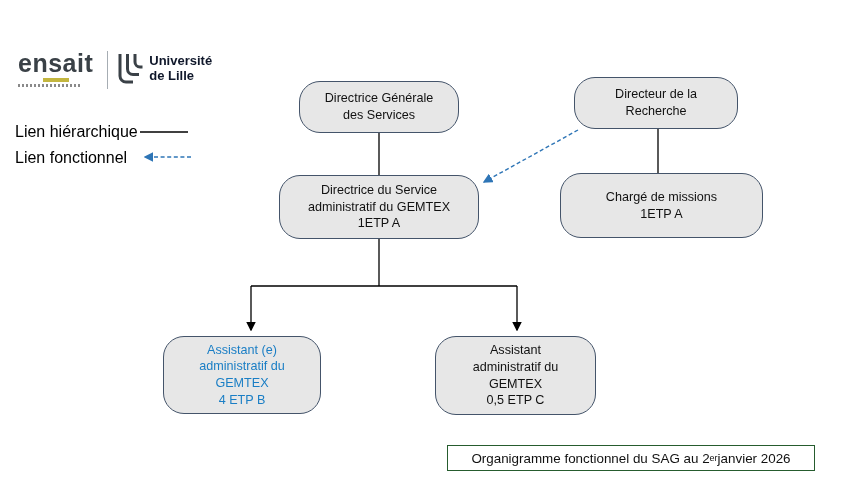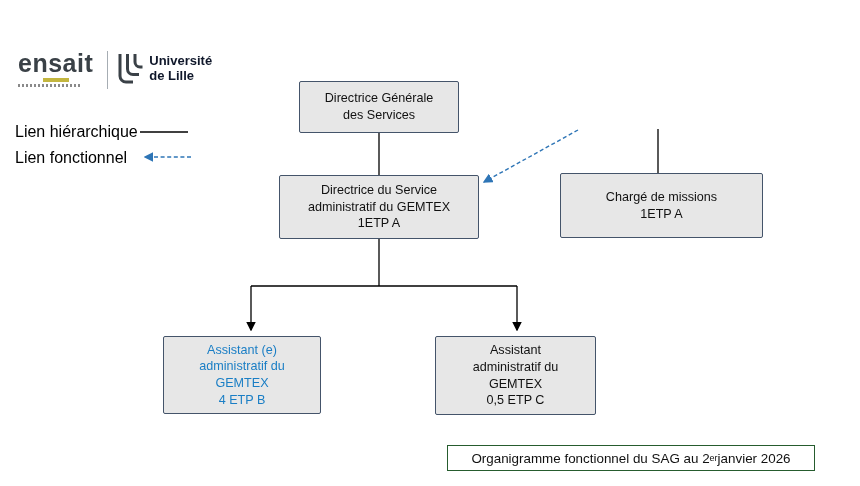--- a/index.html
+++ b/index.html
@@ -22,21 +22,21 @@
   
   .connectors{position:absolute;left:0;top:0;width:860px;height:486px;pointer-events:none;}
   .hier{stroke:var(--hierarchy-line);stroke-width:1.3;fill:none;}
   .func{stroke:var(--functional-line);stroke-width:1.4;fill:none;stroke-dasharray:4 2.6;}
   .mk-black{fill:var(--hierarchy-line);}
   .mk-blue{fill:var(--functional-line);}
   
   .node{
     position:absolute;display:flex;align-items:center;justify-content:center;
     background:var(--box-fill);border:1.5px solid var(--box-border);
-    border-radius:2px;text-align:center;
+    border-radius:21px;text-align:center;
   }
   .node-text{white-space:pre-line;font-size:12.6px;line-height:1.32;}
   .n-directrice{left:299px;top:52px;width:160px;height:52px;}
   .n-directeur{left:574px;top:48px;width:164px;height:52px;}
   .n-responsable{left:279px;top:146px;width:200px;height:64px;}
   .n-charge{left:560px;top:144px;width:203px;height:65px;}
   .n-assistant-b{left:163px;top:307px;width:158px;height:78px;}
   .n-assistant-b .node-text{color:var(--assistant-b-text);}
   .n-assistant-c{left:435px;top:307px;width:161px;height:79px;}
   
@@ -106,20 +106,24 @@
 de Lille</div>
   </div>
 
   <div class="legend-label lg-hier">Lien hiérarchique</div>
   <div class="legend-label lg-func">Lien fonctionnel</div>
 
   <div class="node n-directrice">
     <div class="node-text">Directrice Générale
 des Services</div>
   </div>
+  <div class="node n-directeur">
+    <div class="node-text">Directeur de la
+Recherche</div>
+  </div>
   <div class="node n-responsable">
     <div class="node-text">Directrice du Service
 administratif du GEMTEX
 1ETP A</div>
   </div>
   <div class="node n-charge">
     <div class="node-text">Chargé de missions
 1ETP A</div>
   </div>
   <div class="node n-assistant-b">

